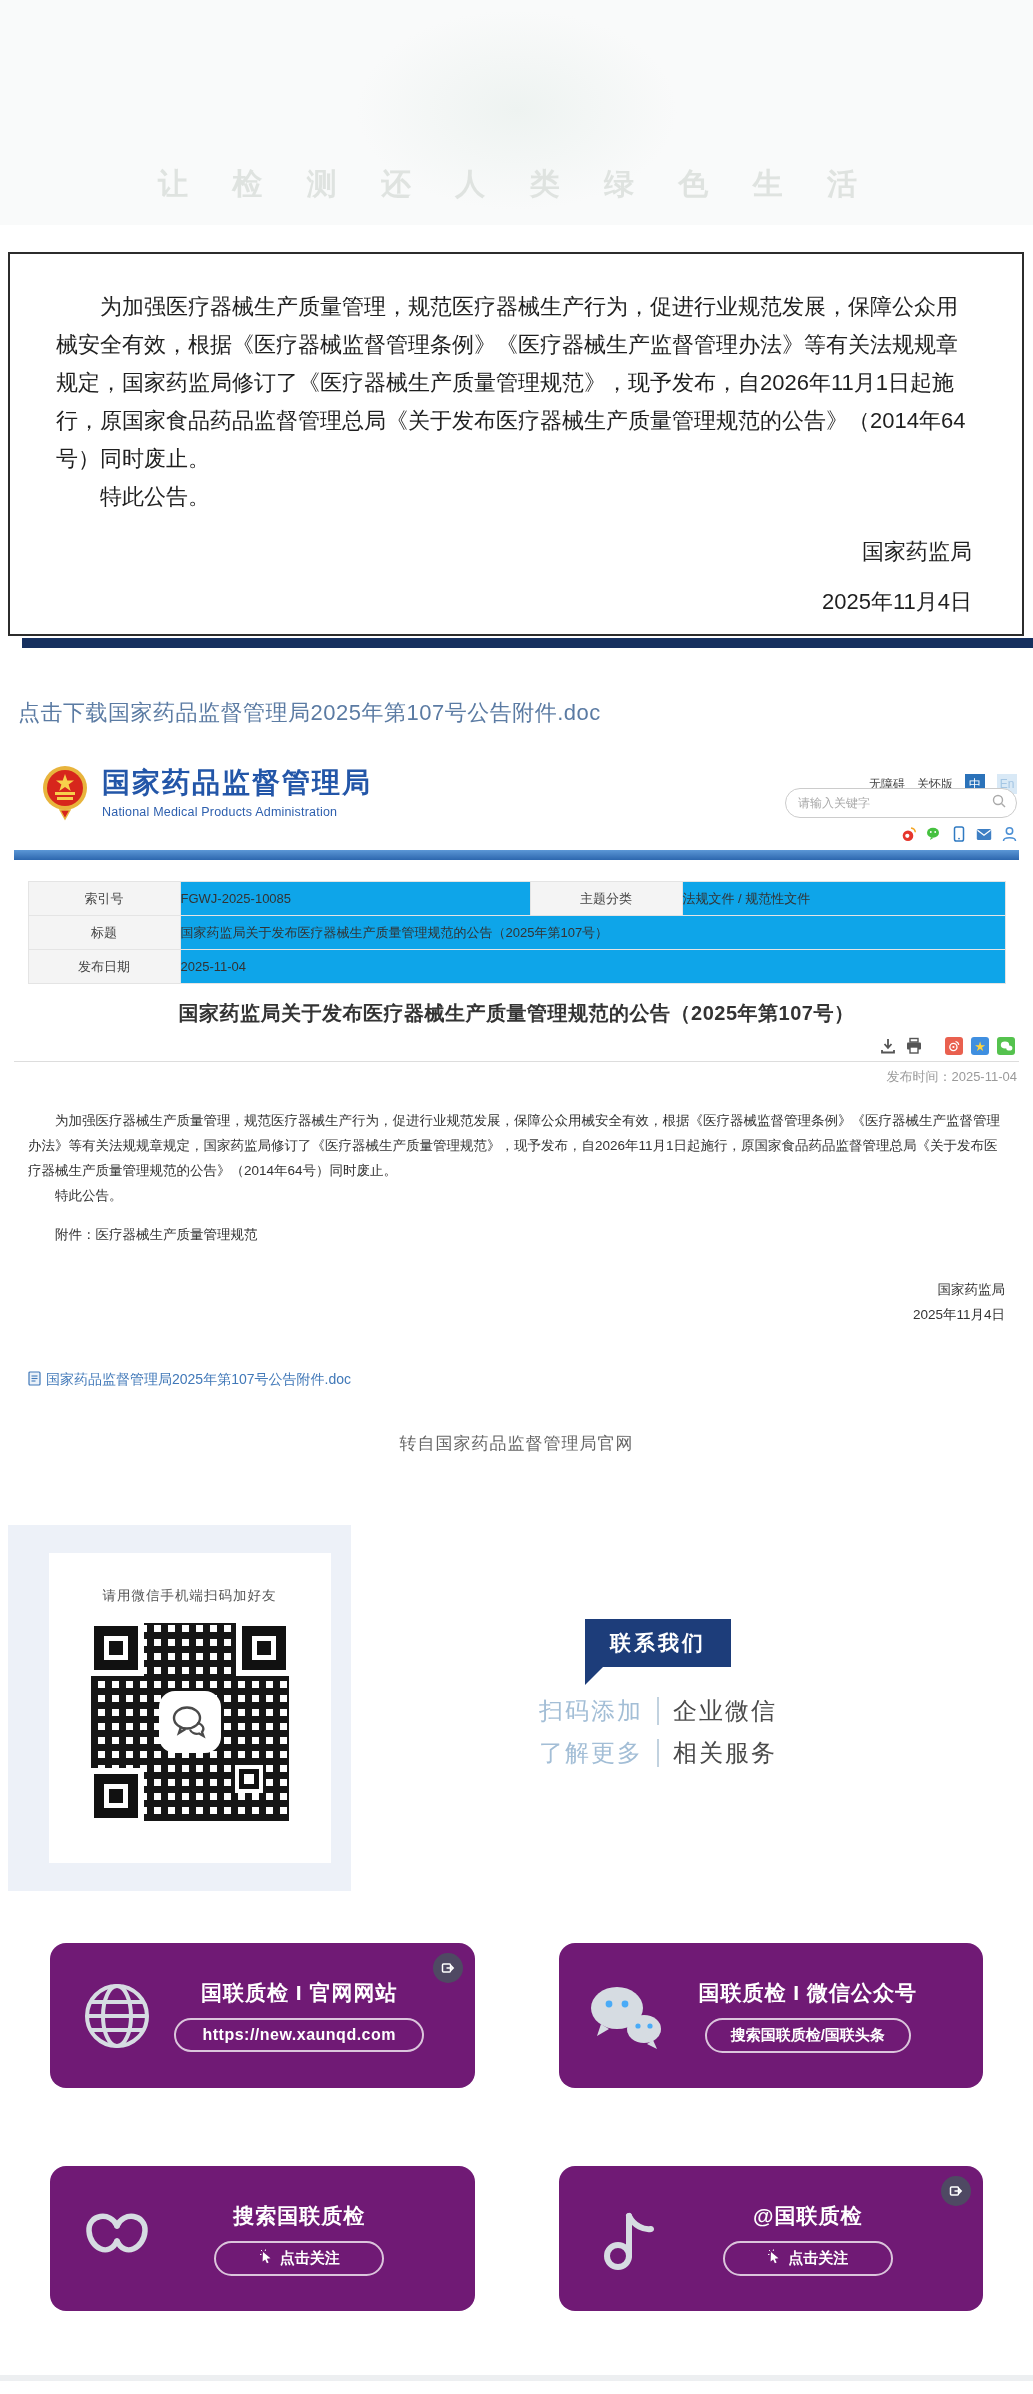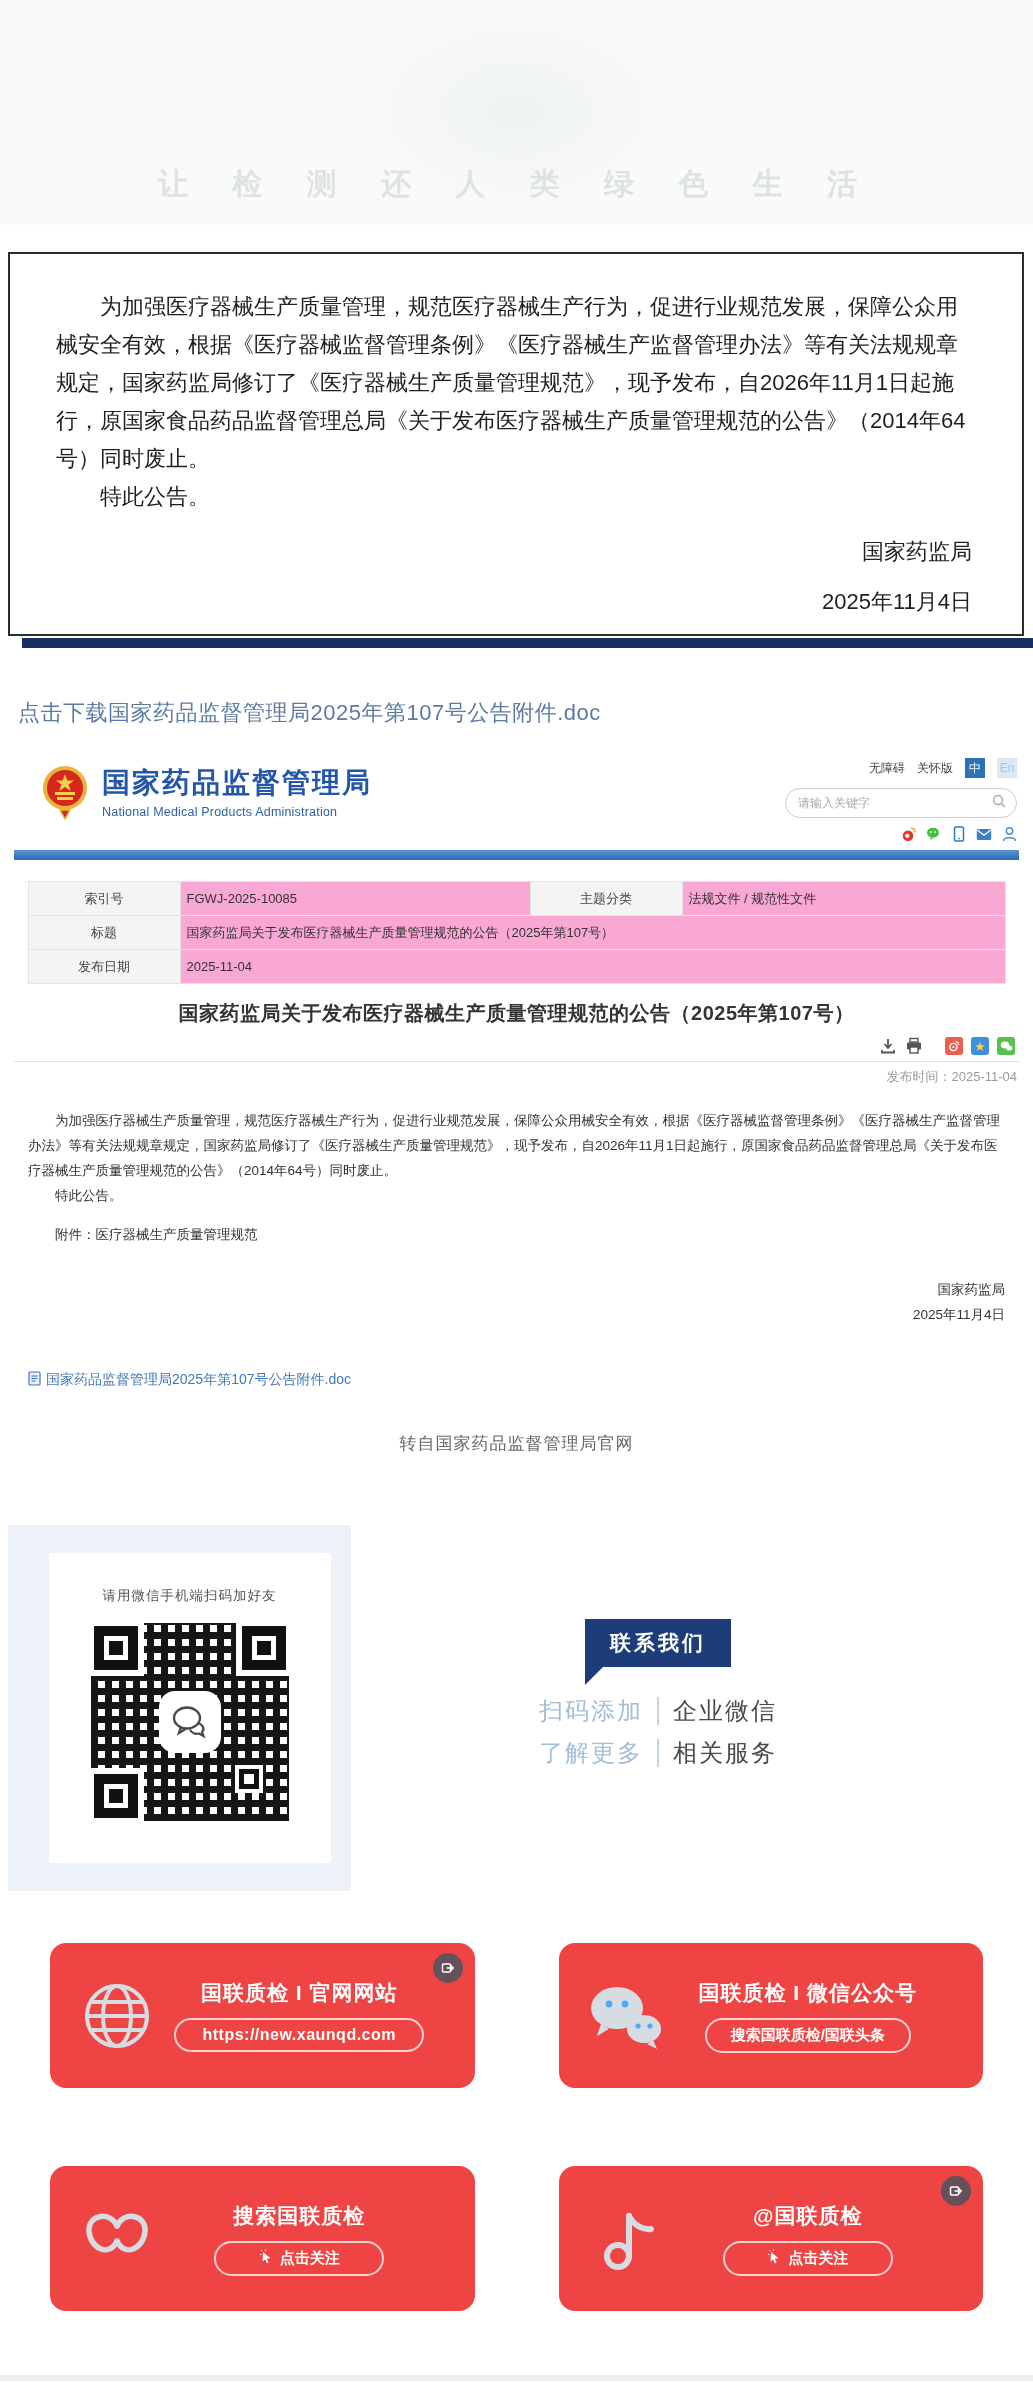--- a/index.html
+++ b/index.html
@@ -25,38 +25,38 @@
   
   .dl-link { display:block; margin:50px 0 0 18px; font-size:22px; color:#5b7ba3;
     text-decoration:none; font-weight:500; letter-spacing:0.5px; cursor:pointer; }
 
   
   .nmpa { margin:22px 14px 0 14px; background:#fff; }
   .nmpa-header { position:relative; height:100px; }
   .brand { position:absolute; left:28px; top:12px; display:flex; gap:14px; align-items:flex-start; }
   .brand-txt .cn { font-size:28px; font-weight:bold; color:#2356a8; letter-spacing:2px; line-height:34px; margin-top:4px; }
   .brand-txt .en { font-size:12.5px; color:#2d5fae; margin-top:5px; letter-spacing:0.2px; }
-  .top-links { position:absolute; right:2px; top:8px; display:flex; align-items:center; gap:12px; font-size:12px; color:#444; }
+  .top-links { position:absolute; right:2px; top:24px; display:flex; align-items:center; gap:12px; font-size:12px; color:#444; }
   .top-links .tl { cursor:pointer; }
   .lang { width:20px; height:20px; display:flex; align-items:center; justify-content:center; font-size:12px; cursor:pointer; }
   .lang-zh { background:#2b72b9; color:#fff; }
   .lang-en { background:#d9e9f6; color:#a4c6e4; }
   .searchbox { position:absolute; right:2px; top:38px; width:232px; height:30px; border:1px solid #ccc;
     border-radius:16px; display:flex; align-items:center; padding:0 10px 0 12px; background:#fff; }
   .searchbox input { flex:1; border:none; outline:none; font-size:12px; color:#666; background:transparent; font-family:inherit; }
   .searchbox input::placeholder { color:#a9a9a9; }
   .social-row { position:absolute; right:2px; top:76px; display:flex; gap:9px; align-items:center; }
   .social-row .sic { width:16px; height:16px; display:flex; align-items:center; justify-content:center; cursor:pointer; }
   .nmpa-navbar { height:10px; background:linear-gradient(180deg,#5b97d6,#2d67ae); }
 
   
   .meta-table { width:978px; margin:21px auto 0 auto; border-collapse:collapse; font-size:13px; color:#333; table-layout:fixed; }
   .meta-table td { border:1px solid #e4e4e4; height:34px; }
   .meta-table td.lbl { background:#f4f4f4; text-align:center; color:#444; }
-  .meta-table td.val { padding-left:6px; background:#f9a8d4; }
+  .meta-table td.val { padding-left:0; background:#0ea5e9; }
 
   .art-title { margin-top:16px; text-align:center; font-size:20px; font-weight:bold; color:#333; letter-spacing:0.5px; }
   .toolbar { display:flex; justify-content:flex-end; align-items:center; gap:8px; margin-top:10px; padding-right:4px; }
   .toolbar .gap { width:6px; }
   .tb-sq { width:18px; height:18px; border-radius:3px; display:flex; align-items:center; justify-content:center; cursor:pointer; }
   .tb-plain { cursor:pointer; display:flex; }
   .art-divider { border-top:1px solid #ddd; margin-top:6px; }
   .pub-time { text-align:right; font-size:13px; color:#9a9a9a; margin-top:6px; padding-right:2px; }
 
   .art-body { margin:22px 14px 0 14px; font-size:13.5px; line-height:25px; color:#333; }
@@ -92,21 +92,21 @@
   .ribbon::after { content:""; position:absolute; left:0; top:100%; width:0; height:0;
     border:9px solid rgba(0,0,0,0); border-top-color:#1d3d7a; border-left-color:#1d3d7a; }
   .contact-lines { position:absolute; left:172px; top:170px; display:flex; flex-direction:column; gap:10px; }
   .cl-row { display:flex; align-items:center; }
   .cl-left { font-size:24px; font-weight:normal; color:#a3bed6; letter-spacing:2px; width:120px; text-align:right; }
   .cl-div { width:2px; height:28px; background:#c2d2df; margin:0 14px; }
   .cl-right { font-size:24px; color:#4a4a4a; letter-spacing:2px; font-weight:500; }
 
   
   .cards { width:933px; margin:52px auto 0 auto; display:grid; grid-template-columns:1fr 1fr; column-gap:84px; row-gap:78px; }
-  .card { height:145px; background:#ef4444; border-radius:16px; position:relative; display:flex;
+  .card { height:145px; background:#701a75; border-radius:16px; position:relative; display:flex;
     align-items:center; padding:0 22px 0 24px; cursor:pointer; }
   .card-icon { flex:0 0 86px; display:flex; justify-content:center; align-items:center; }
   .card-main { flex:1; display:flex; flex-direction:column; align-items:center; gap:11px; padding-right:14px; }
   .card-title { color:#fff; font-size:21px; font-weight:bold; letter-spacing:1px; }
   .pill { border:2px solid rgba(255,255,255,0.75); border-radius:20px; color:#fff; font-weight:bold;
     font-size:15px; padding:6px 24px; display:flex; align-items:center; gap:7px; justify-content:center; min-width:170px; }
   .pill.url { font-size:16px; min-width:250px; letter-spacing:0.5px; }
   .badge { position:absolute; top:10px; right:12px; width:30px; height:30px; border-radius:50%;
     background:rgba(72,84,95,0.82); display:flex; align-items:center; justify-content:center; cursor:pointer; }
 

